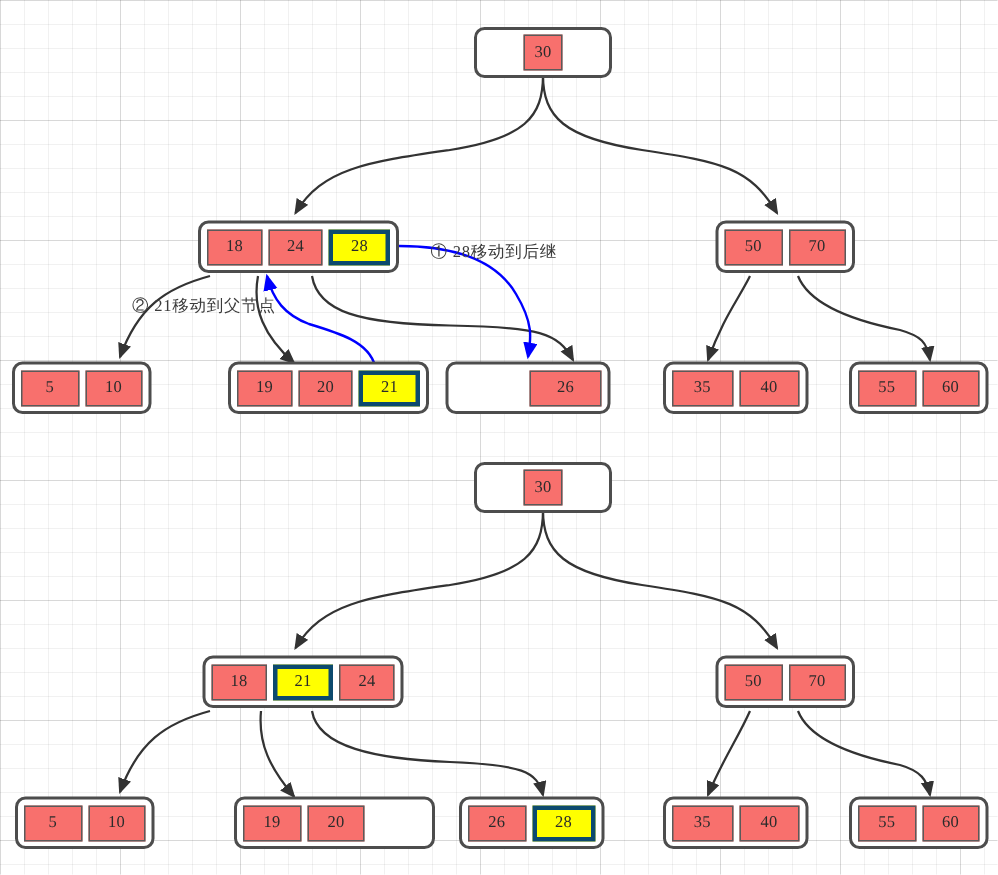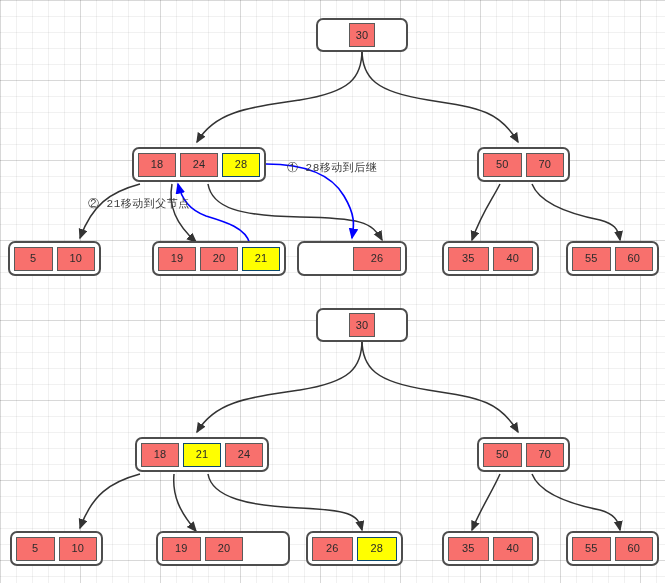--- a/index.html
+++ b/index.html
@@ -38,51 +38,52 @@
     position: absolute;
     box-sizing: border-box;
     background: #ffffff;
     border: 2px solid #4d4d4d;
     border-radius: 7px;
     display: flex;
     align-items: center;
     padding: 4px;
     gap: 4px;
     box-shadow: 0 0 0 0 transparent;
+    font-family: Liberation Serif, serif;
   }
   .cell {
     box-sizing: border-box;
     flex: 1 1 0;
     height: 24px;
     display: flex;
     align-items: center;
     justify-content: center;
     font-size: 11px;
     color: #2b2b2b;
     line-height: 1;
     letter-spacing: 0.2px;
   }
   .cell.red {
     background: #f8706d;
     border: 1px solid #5a5a5a;
   }
   .cell.yellow {
     background: #ffff00;
-    border: 1px solid #0c4a6e;
+    border: 3px solid #0c4a6e;
   }
   .cell.empty {
     background: transparent;
     border: none;
   }
   .annotation {
     position: absolute;
     font-size: 11px;
     color: #3b3b3b;
     white-space: nowrap;
-    font-family: Liberation Mono, monospace;
+    font-family: Liberation Serif, serif;
     letter-spacing: 0.5px;
     text-align: right;
   }
 </style>
 </head>
 <body>
 
 <div id="canvas">
 
   <svg id="edges" viewBox="0 0 665 583" xmlns="http://www.w3.org/2000/svg">

